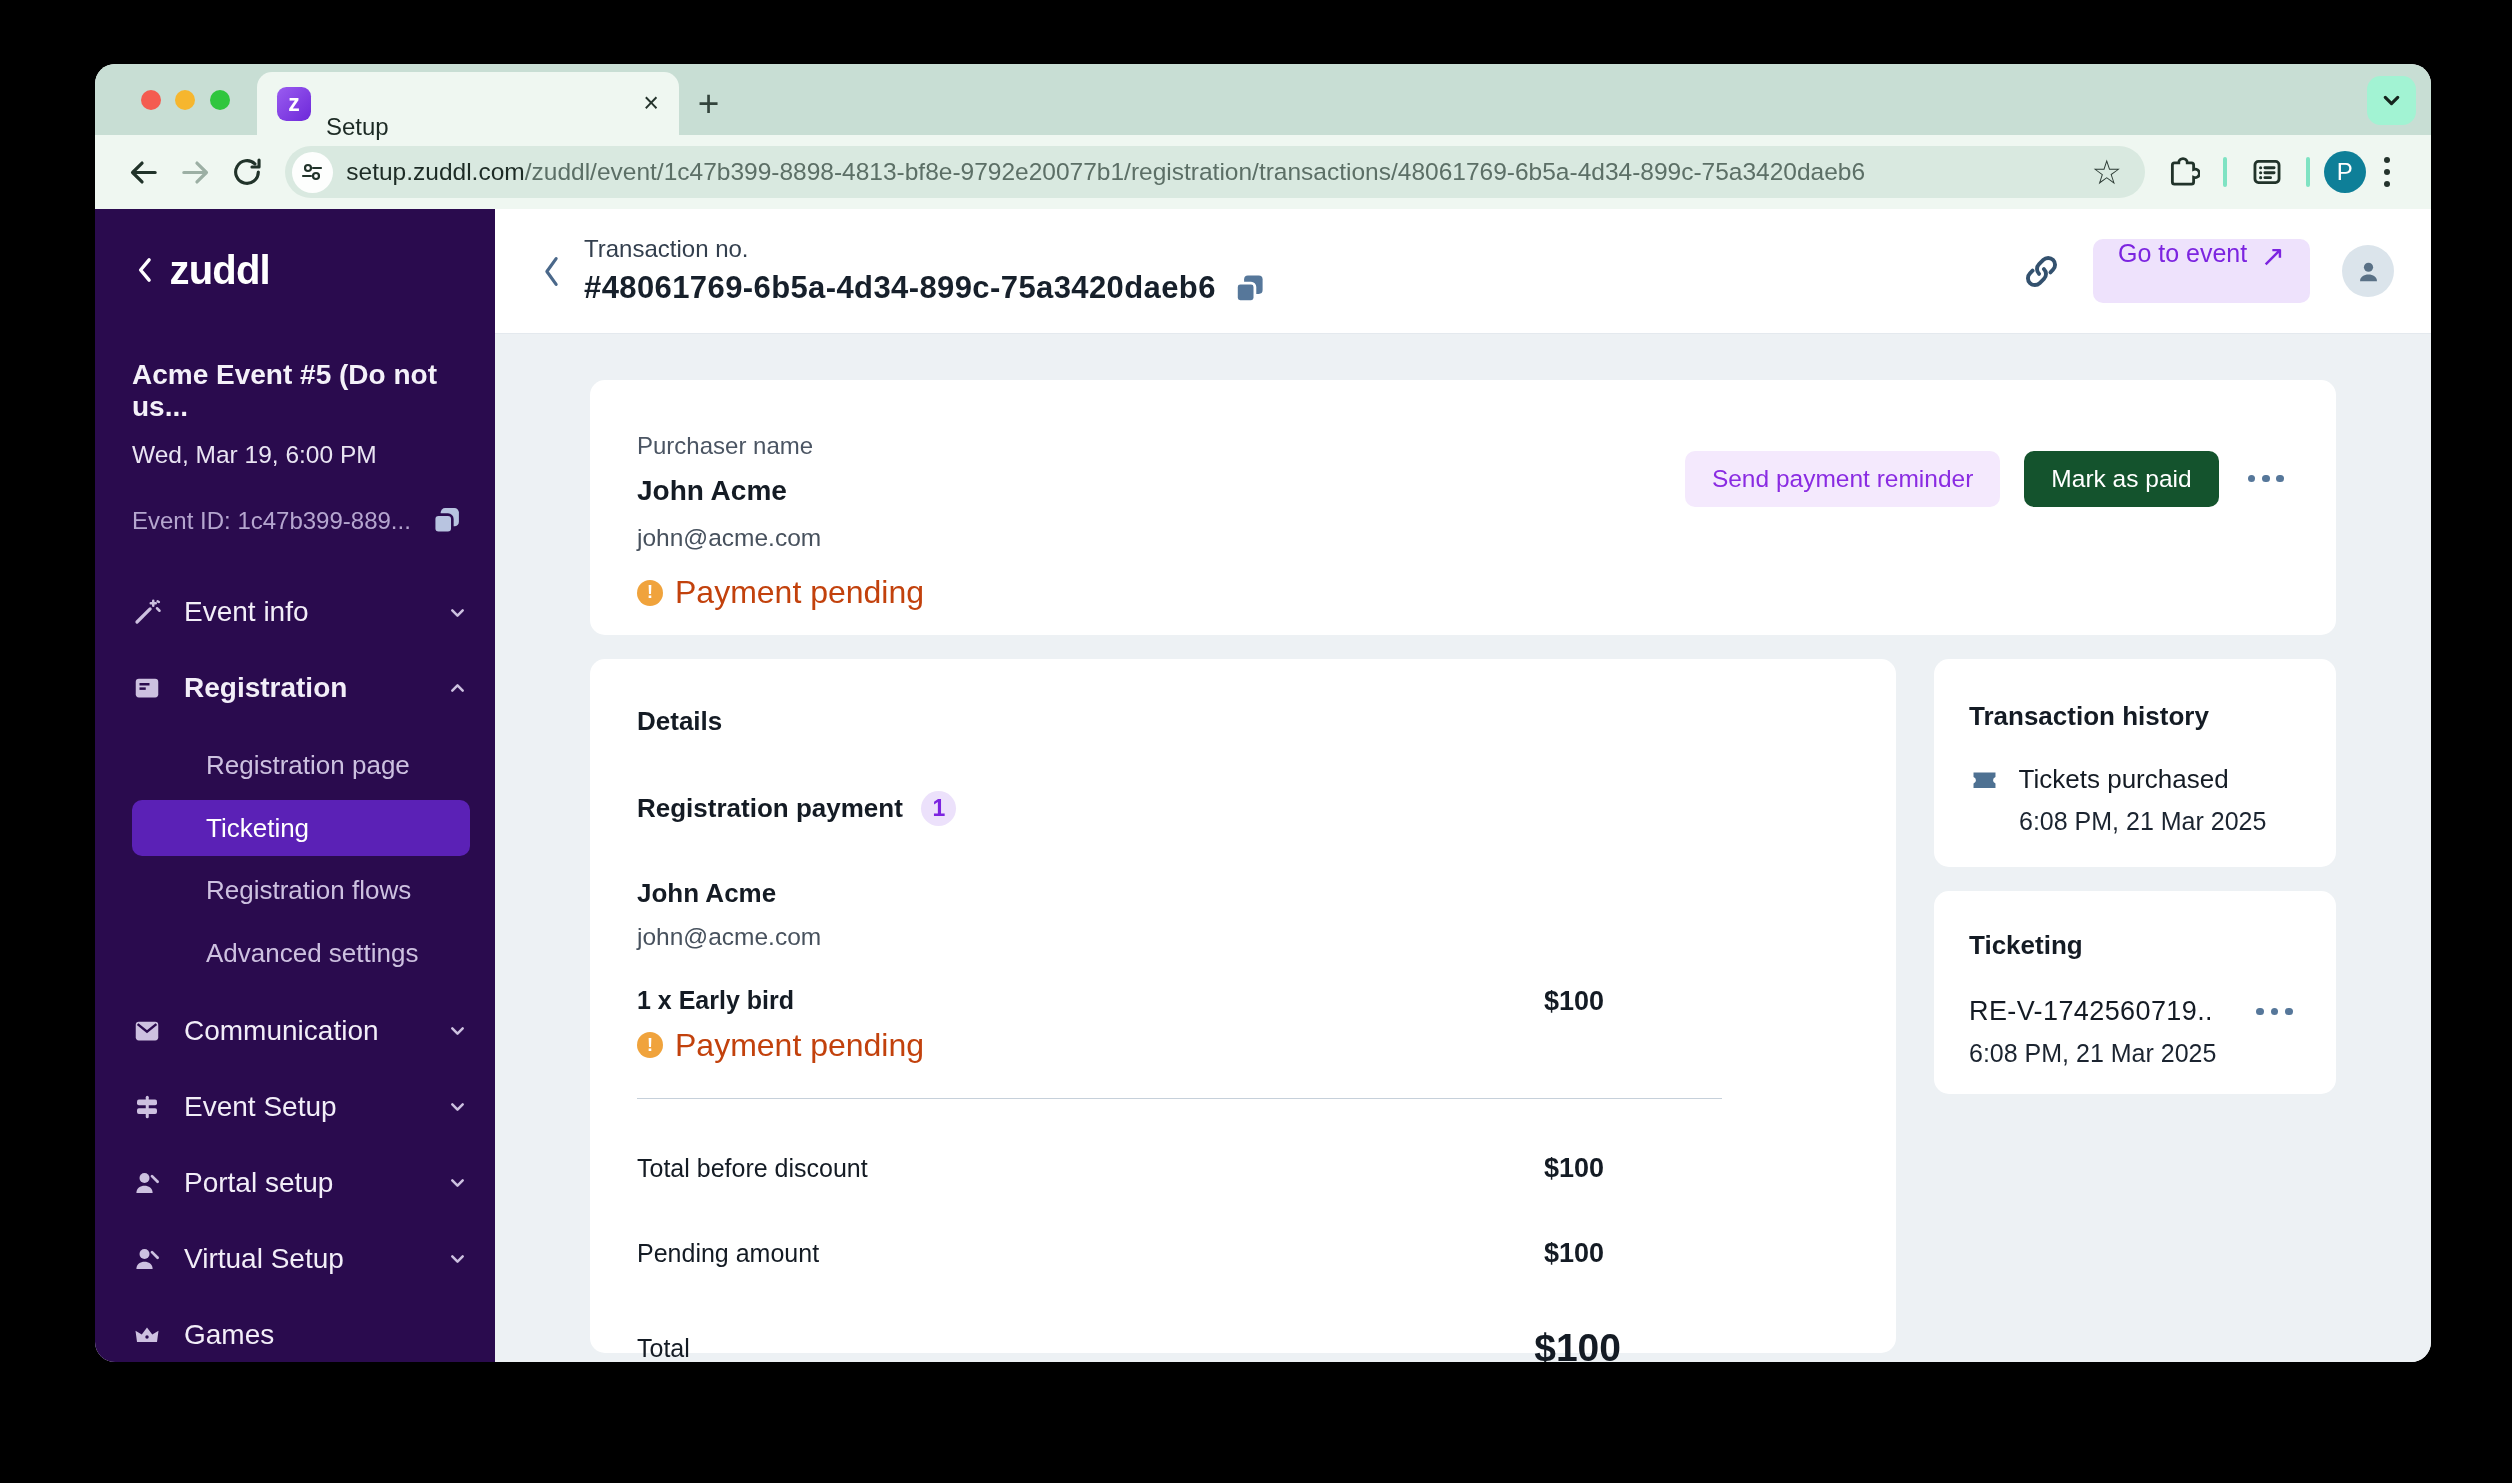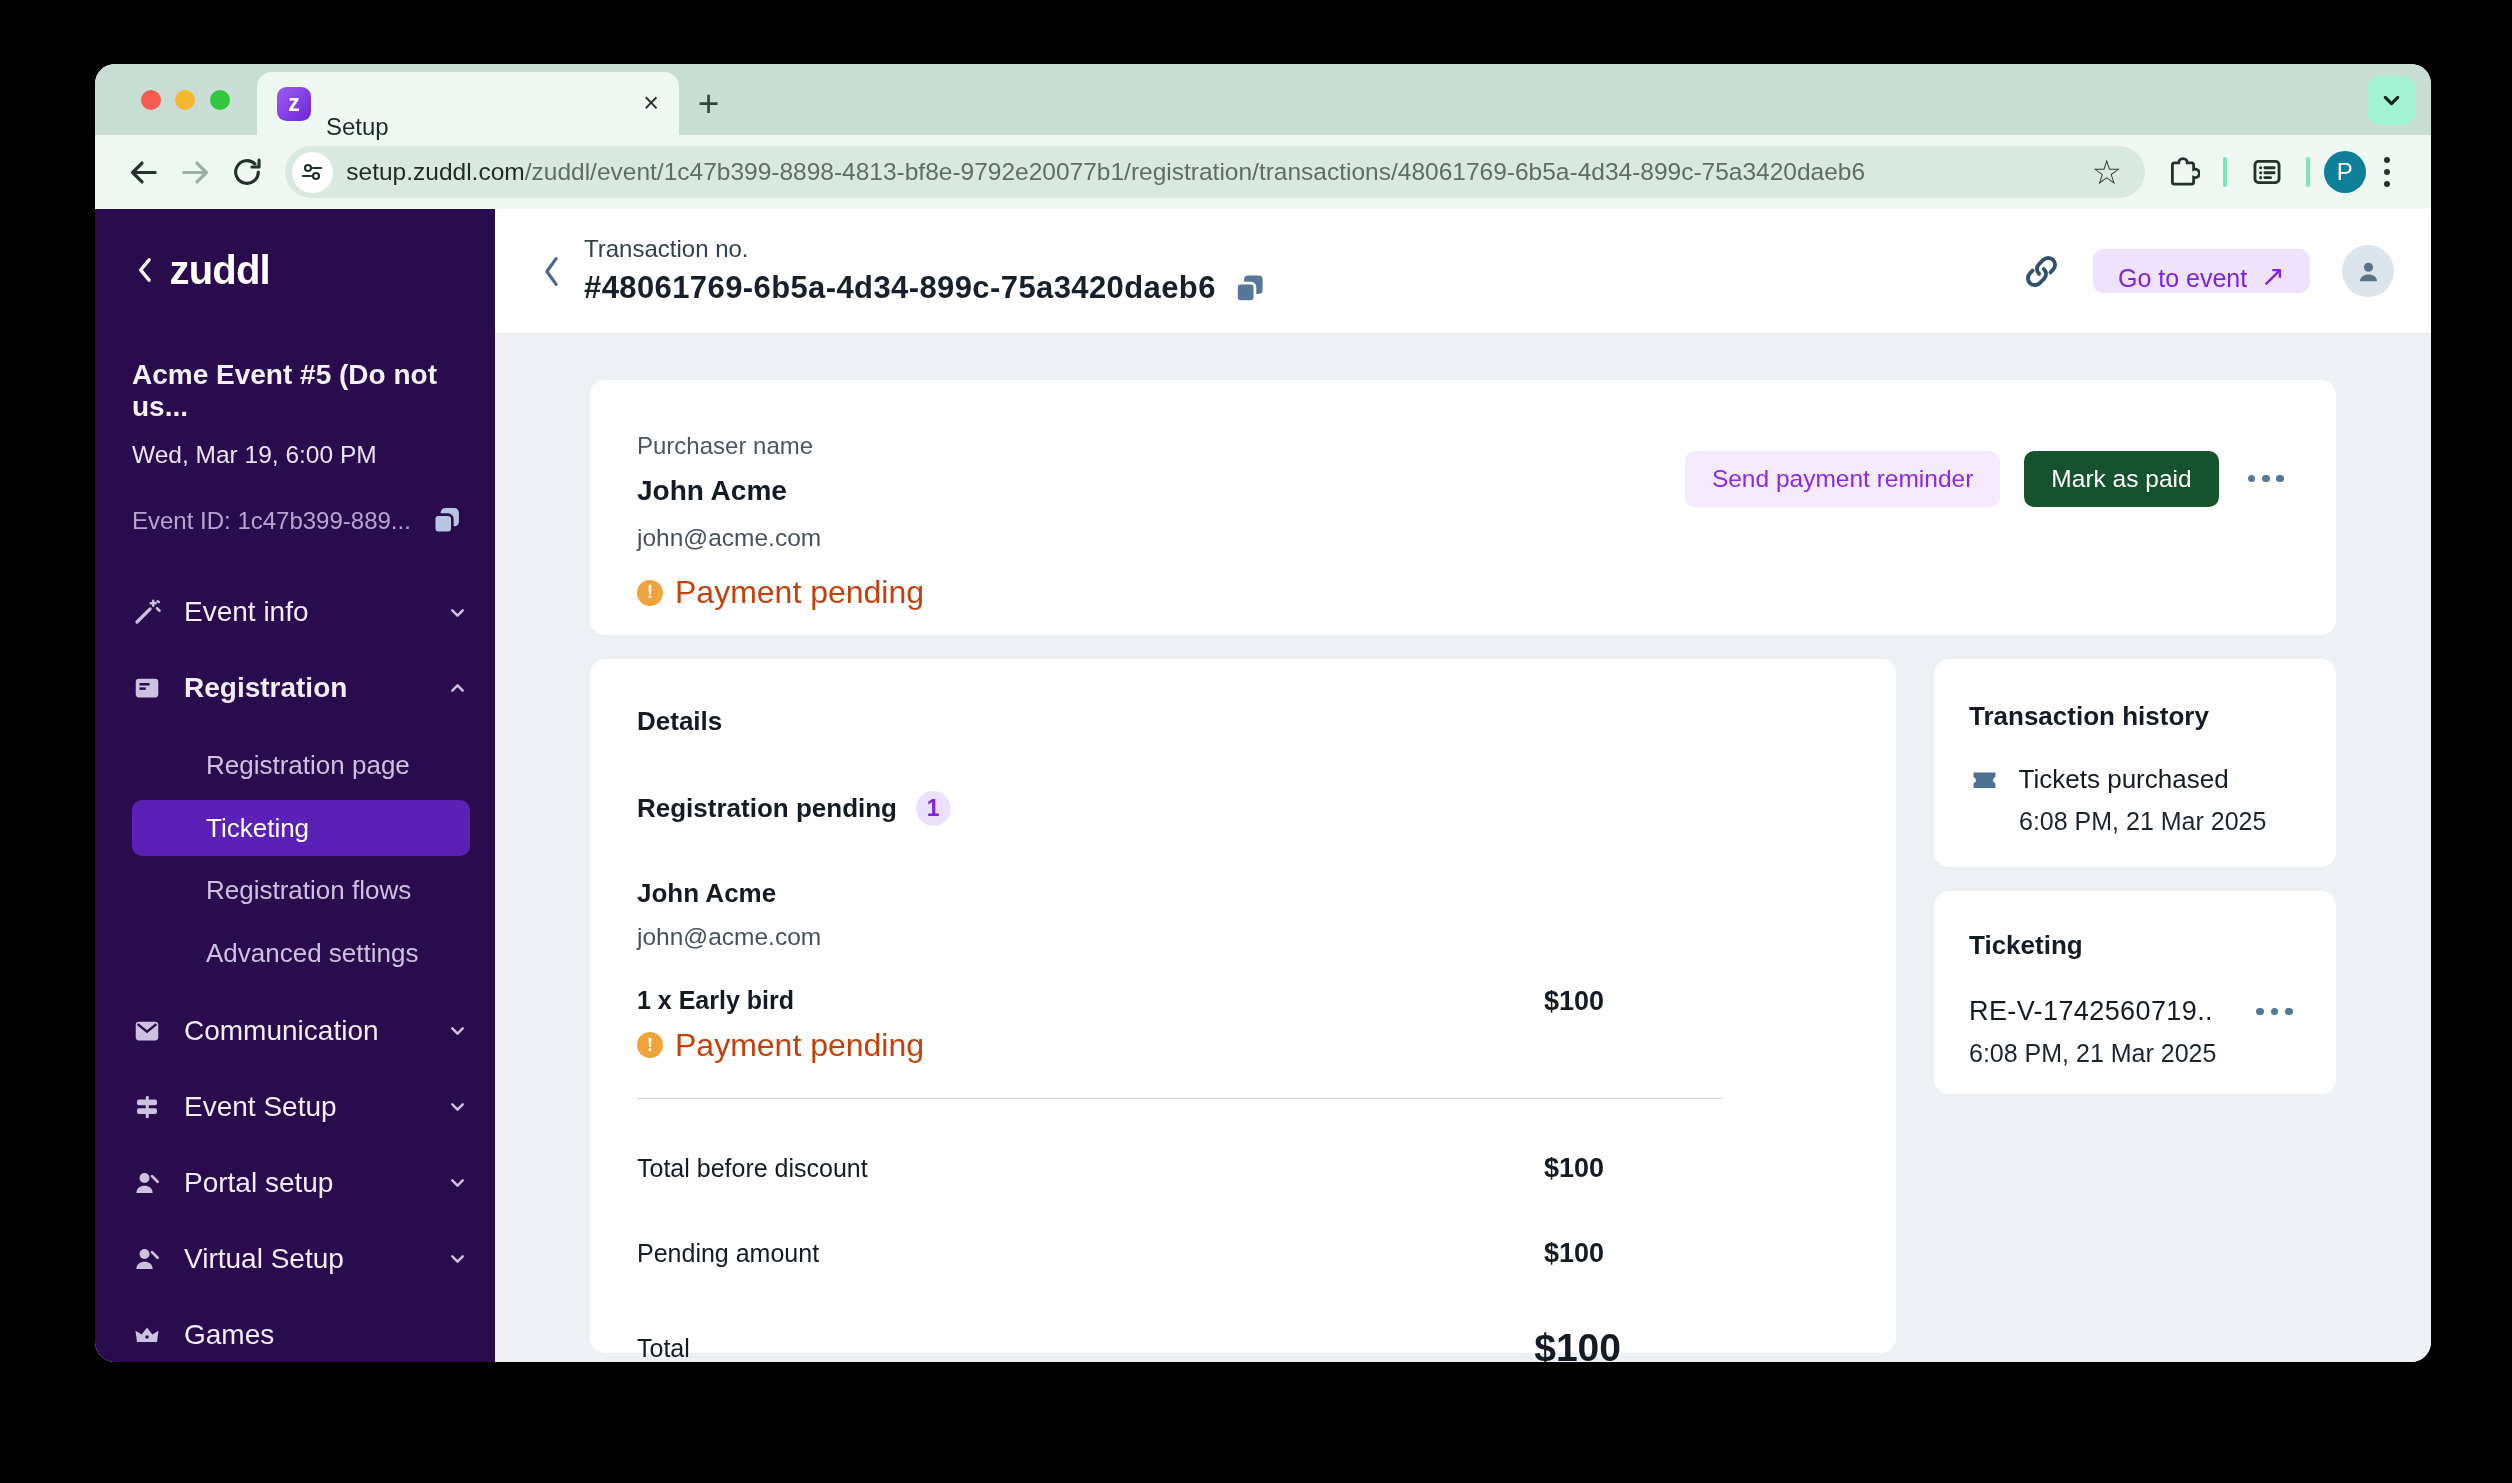--- a/index.html
+++ b/index.html
@@ -61,22 +61,22 @@
   .chev { flex:none; }
 
   
   .main { flex:1; display:flex; flex-direction:column; min-width:0; background:#edf1f4; }
   .main-header { height:125px; background:#fff; display:flex; align-items:center; padding:0 37px 0 44px; border-bottom:0.8px solid #e4e9ee; }
   .back-chev { margin-right:20px; display:flex; }
   .txn-block .txn-label { font-size:24px; color:#333f4e; }
   .txn-row { display:flex; align-items:center; gap:15px; margin-top:6.8px; }
   .txn-id { font-size:31px; font-weight:700; color:#17202b; letter-spacing:0.4px; }
   .hdr-right { margin-left:auto; display:flex; align-items:center; gap:32px; }
-  .goto-btn { height:44px; padding:0 25px; border-radius:10px; background:#eee2fc; color:var(--accent,#7c24e0);
-              font-size:25px; display:flex; align-items:flex-end; gap:13.5px; border:none; }
+  .goto-btn { height:64px; padding:0 25px; border-radius:10px; background:#eee2fc; color:var(--accent,#7c24e0);
+              font-size:25px; display:flex; align-items:flex-start; gap:13.5px; border:none; }
   .hdr-avatar { width:52px; height:52px; border-radius:50%; background:#dbe4eb; display:flex; align-items:center; justify-content:center; }
 
   .content { flex:1; padding:46px 95px 0 95px; overflow:hidden; }
   .card { background:#fff; border-radius:15px; }
 
   .purchaser { height:255px; padding:52px 47px 0 47px; display:flex; }
   .p-label { font-size:24px; color:#4b5563; }
   .p-name { font-size:28px; font-weight:700; color:#141b24; margin-top:15px; }
   .p-email { font-size:24.5px; color:#47515d; margin-top:17px; }
   .status-row { display:flex; align-items:center; gap:12px; margin-top:22px; }
@@ -379,21 +379,21 @@
                   <i></i>
                 </div>
             </div>
           </div>
 
           <div class="cols">
 
             <div class="card details">
               <div class="d-title">Details</div>
               <div class="d-section">
-                <span class="d-section-title">Registration pending</span>
+                <span class="d-section-title">Registration payment</span>
                 <span class="badge">1</span>
               </div>
               <div class="d-name">John Acme</div>
               <div class="d-email">john@acme.com</div>
               <div class="line-row">
                 <div>
                   <div class="line-item">1 x Early bird</div>
                   <div class="status-row" style="margin-top:12px">
                     <span class="warn">!</span>
                     <span class="status-txt">Payment pending</span>

